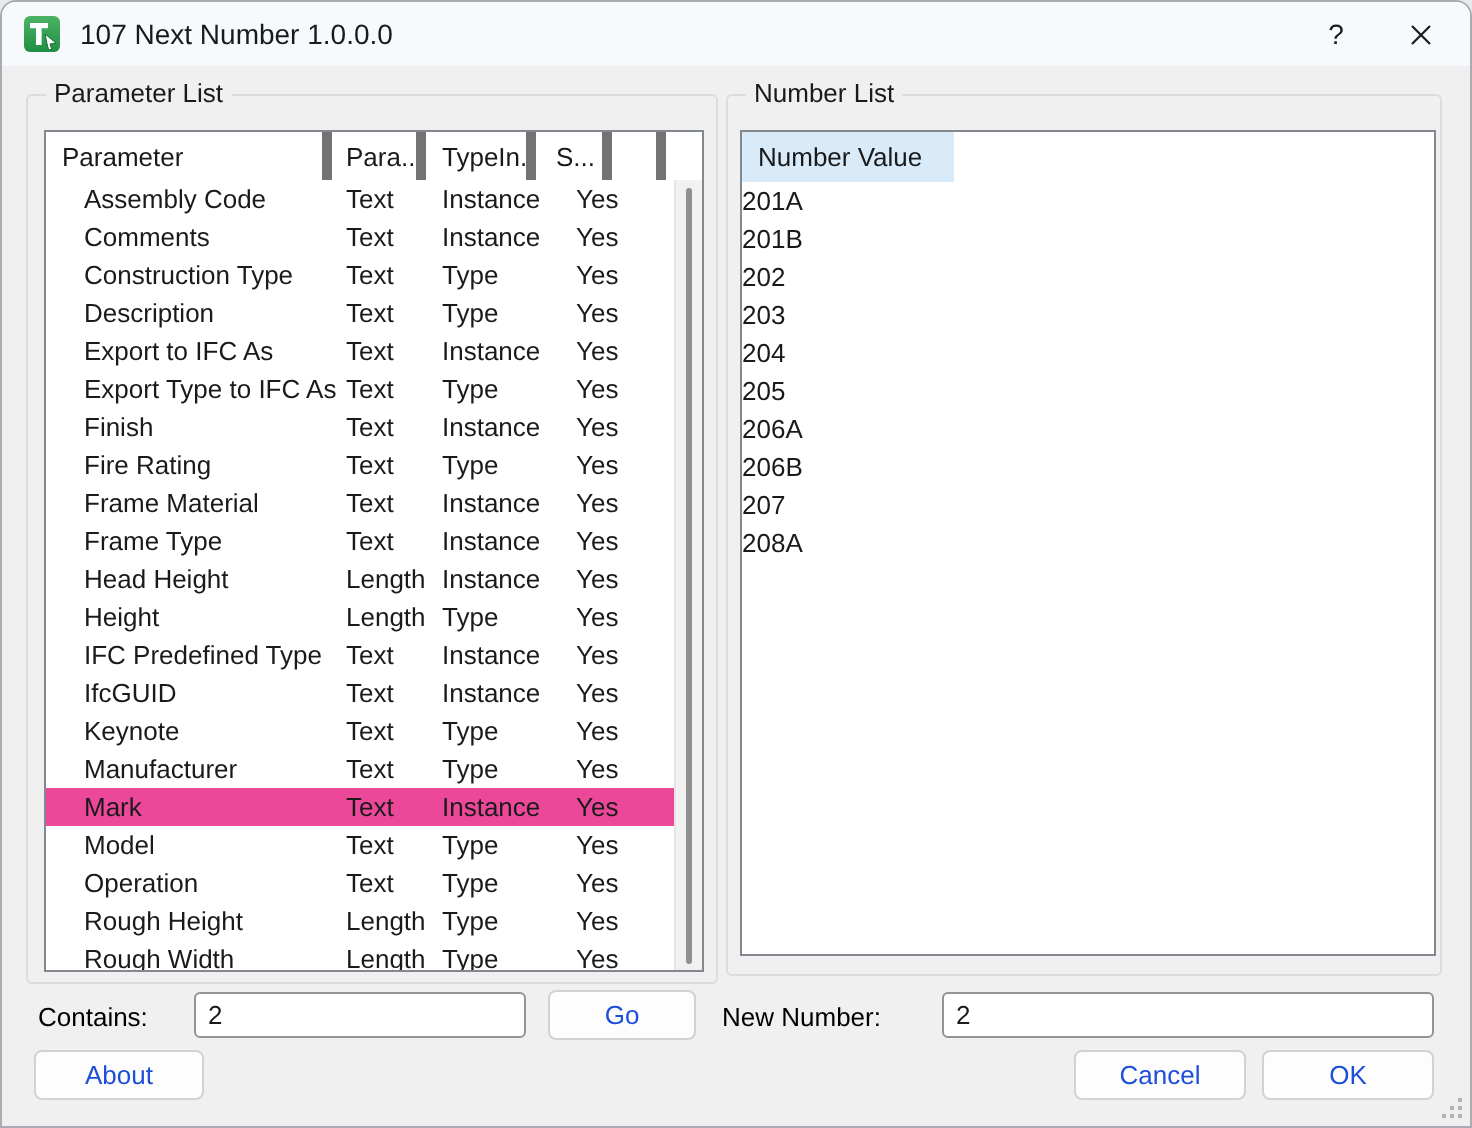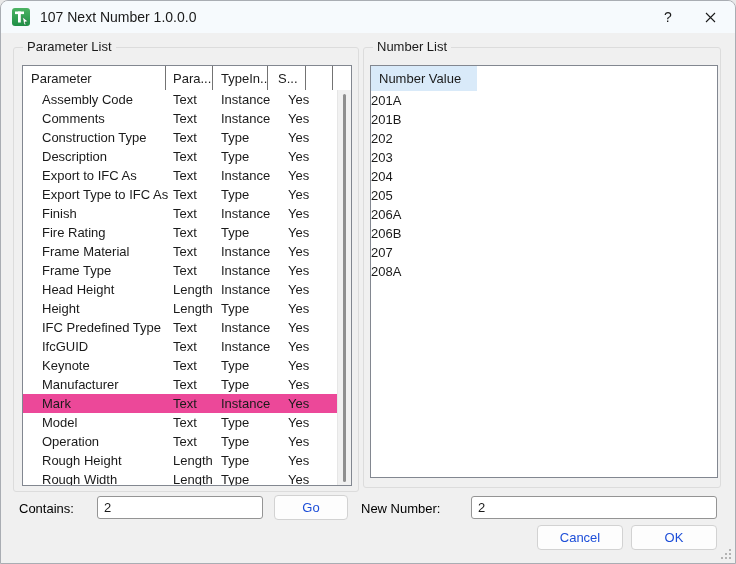--- a/index.html
+++ b/index.html
@@ -31,21 +31,21 @@
   }
   .param-group  { left:12px;  top:46px; width:346px; height:445px; }
   .num-group    { left:362px; top:46px; width:358px; height:441px; }
   
   .ptable {
     position:absolute; left:8px; top:17px; width:330px; height:421px;
     background:#ffffff; border:1px solid #828790; box-sizing:border-box; overflow:hidden;
   }
   .thead { display:flex; height:24px; align-items:center; font-size:13px; color:#1a1a1a; }
   .hcell { height:100%; display:flex; align-items:center; box-sizing:border-box;
-           border-right:1px solid #737373; white-space:nowrap; overflow:hidden; }
+           border-right:5px solid #737373; white-space:nowrap; overflow:hidden; }
   .hc0 { width:143px; padding-left:8px; }
   .hc1 { width:47px;  padding-left:7px; }
   .hc2 { width:55px;  padding-left:8px; }
   .hc3 { width:38px;  padding-left:10px; }
   .hc4 { width:27px; }
   .tbody { position:absolute; left:0; top:24px; right:14px; bottom:0; overflow:hidden; }
   .trow { display:flex; height:19px; align-items:center; font-size:13px; color:#1a1a1a; }
   .trow.selected { background:#ec4899; }
   .cell { white-space:nowrap; overflow:hidden; box-sizing:border-box; }
   .c0 { width:150px; padding-left:19px; }
@@ -296,19 +296,20 @@
         </div>
     </div>
   </div>
 
   <span class="flabel contains-label">Contains:</span>
   <input class="tinput contains-input" type="text" value="2" style="">
   <button class="btn go-btn">Go</button>
   <span class="flabel newnum-label">New Number:</span>
   <input class="tinput newnum-input" type="text" value="2" style="">
 
+  <button class="btn about-btn">About</button>
   <button class="btn cancel-btn">Cancel</button>
   <button class="btn ok-btn">OK</button>
 
   <div class="grip">
     <div class="grip-dot"></div>
   </div>
 </div>
 
 </body></html>

